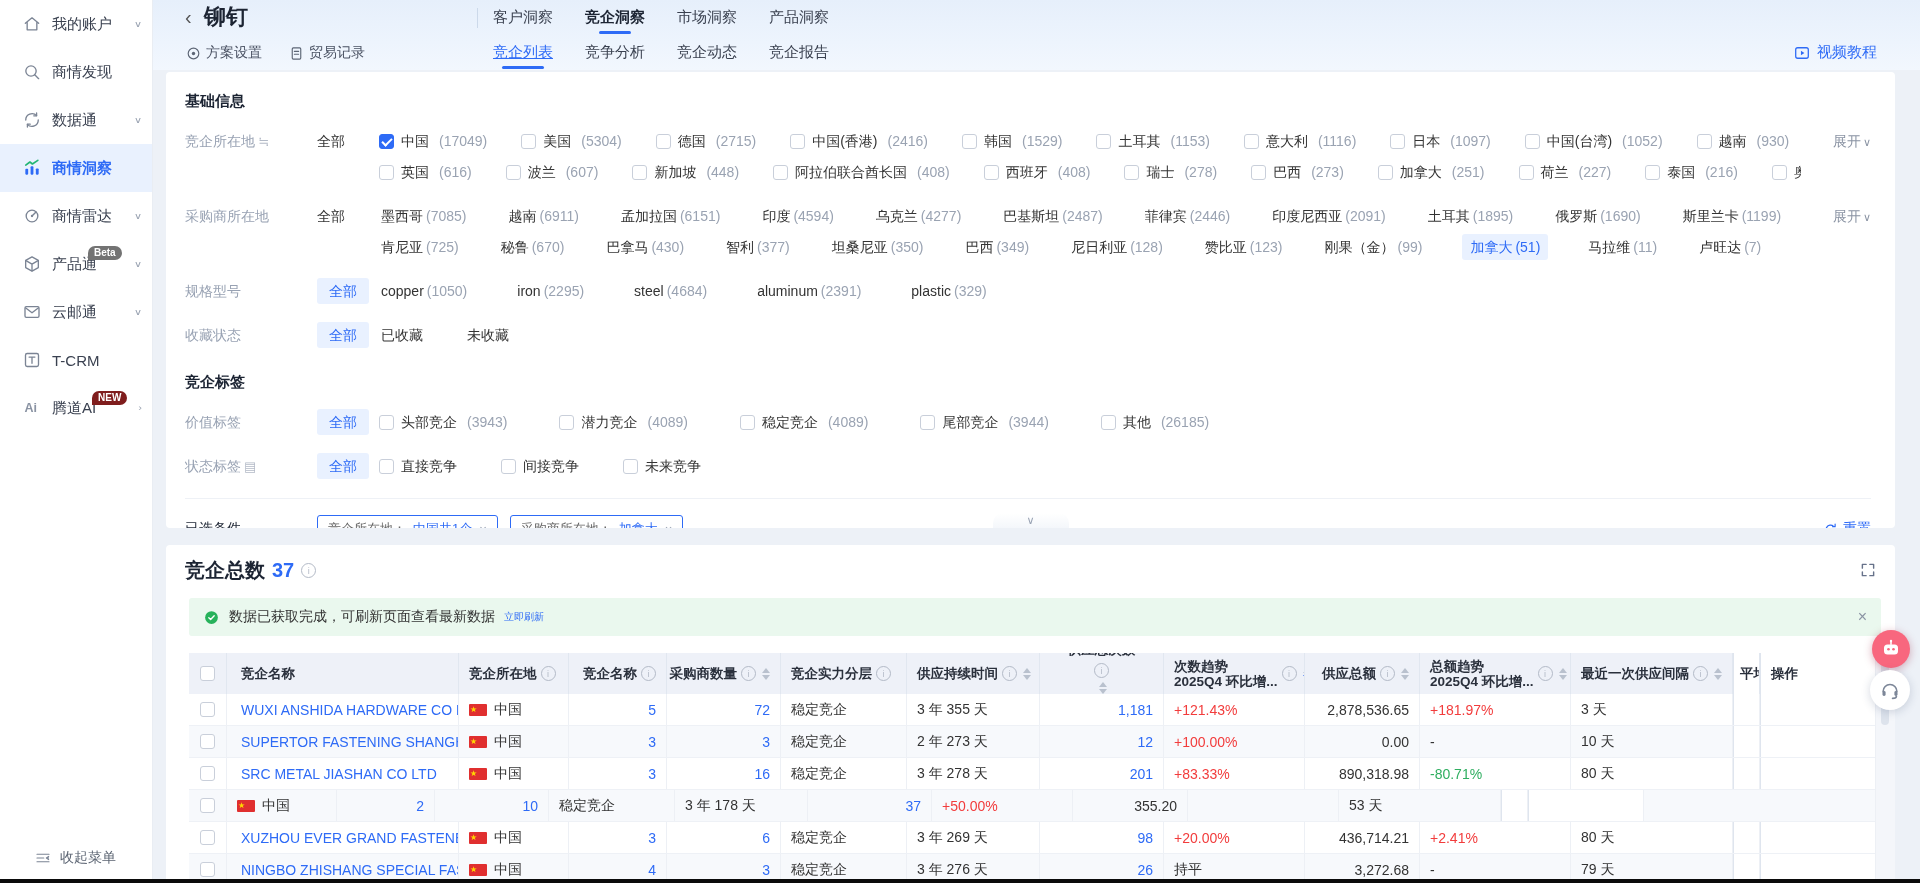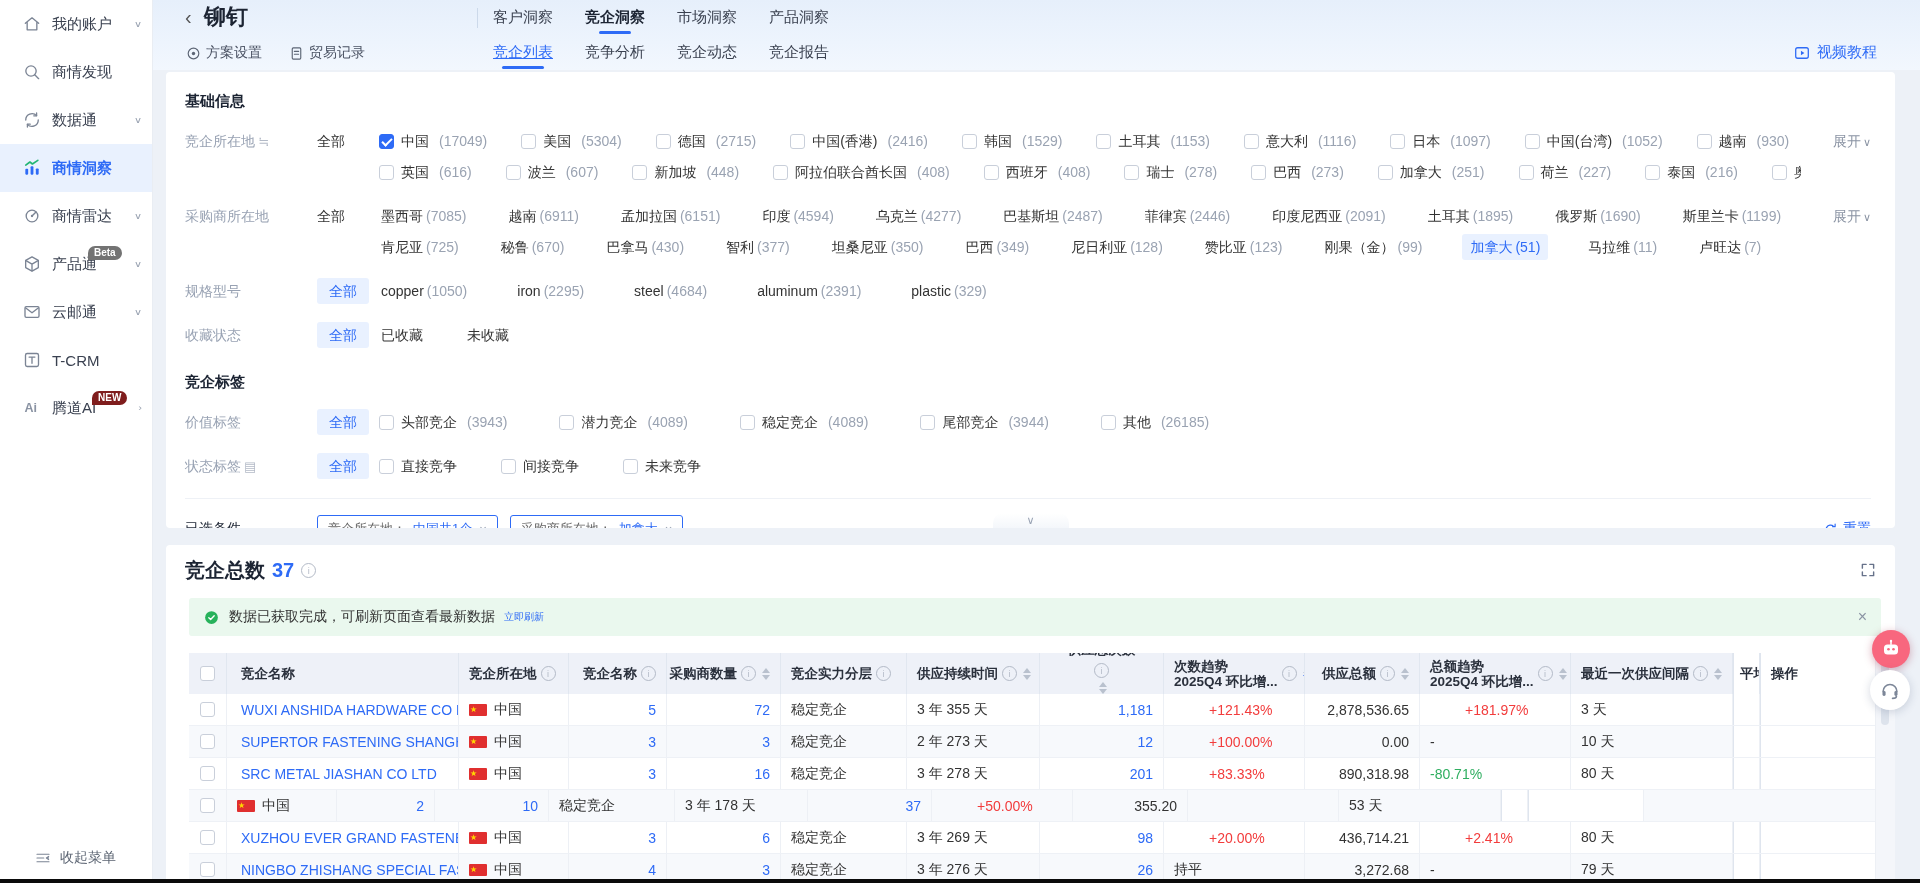--- a/index.html
+++ b/index.html
@@ -100,21 +100,21 @@
   .selcell{justify-content:center;padding:0;}
   .name-col{padding-left:14px;}
   .td.name-col{color:#2e6bf6;cursor:pointer;}
   .idot{display:inline-flex;width:13px;height:13px;flex:none;border:1px solid #b3bac7;border-radius:50%;color:#b3bac7;font-size:9px;align-items:center;justify-content:center;cursor:pointer;font-weight:normal;}
   .sort{display:inline-flex;flex-direction:column;gap:2px;margin-left:2px;cursor:pointer;}
   .sort b{width:0;height:0;border-left:4px solid transparent;border-right:4px solid transparent;display:block;}
   .sort .up{border-bottom:5px solid #b9c1ce;}
   .sort .dn{border-top:5px solid #b9c1ce;}
   .sort.desc .dn{border-top-color:#2e6bf6;}
   .flag{width:17px;height:12px;background:#e02f2f;display:inline-flex;border-radius:1px;margin-right:7px;color:#ffd800;font-size:8px;line-height:11px;padding-left:1px;flex:none;}
-  .t-red{color:#f23c3c;margin-left:35px;}
+  .t-red{color:#f23c3c;}
   .t-green{color:#2fae60;}
   .t-plain{color:#333;}
   .fixedcol{background:#fff;border-left:1px solid #dfe5ee;}
   .clipcol{padding:0 2px 0 6px;}
   .vstrip{position:absolute;top:108px;right:0;bottom:0;width:19px;background:#f4f6fa;border-left:1px solid #edf0f5;}
   .vstrip .thumb{position:absolute;left:5px;top:8px;width:8px;height:64px;border-radius:4px;background:#dde3ec;}
   
   .float-a{position:absolute;left:1872px;top:630px;width:38px;height:38px;border-radius:50%;background:#f8677e;box-shadow:0 2px 8px rgba(150,30,60,.35);z-index:9;display:flex;align-items:center;justify-content:center;cursor:pointer;}
   .float-h{position:absolute;left:1870px;top:670px;width:40px;height:40px;border-radius:50%;background:#fff;box-shadow:0 2px 10px rgba(40,60,100,.2);z-index:9;display:flex;align-items:center;justify-content:center;cursor:pointer;}
   .bottom-bar{position:absolute;left:0;bottom:0;width:1920px;height:4px;background:#0b0b0b;z-index:10;}

